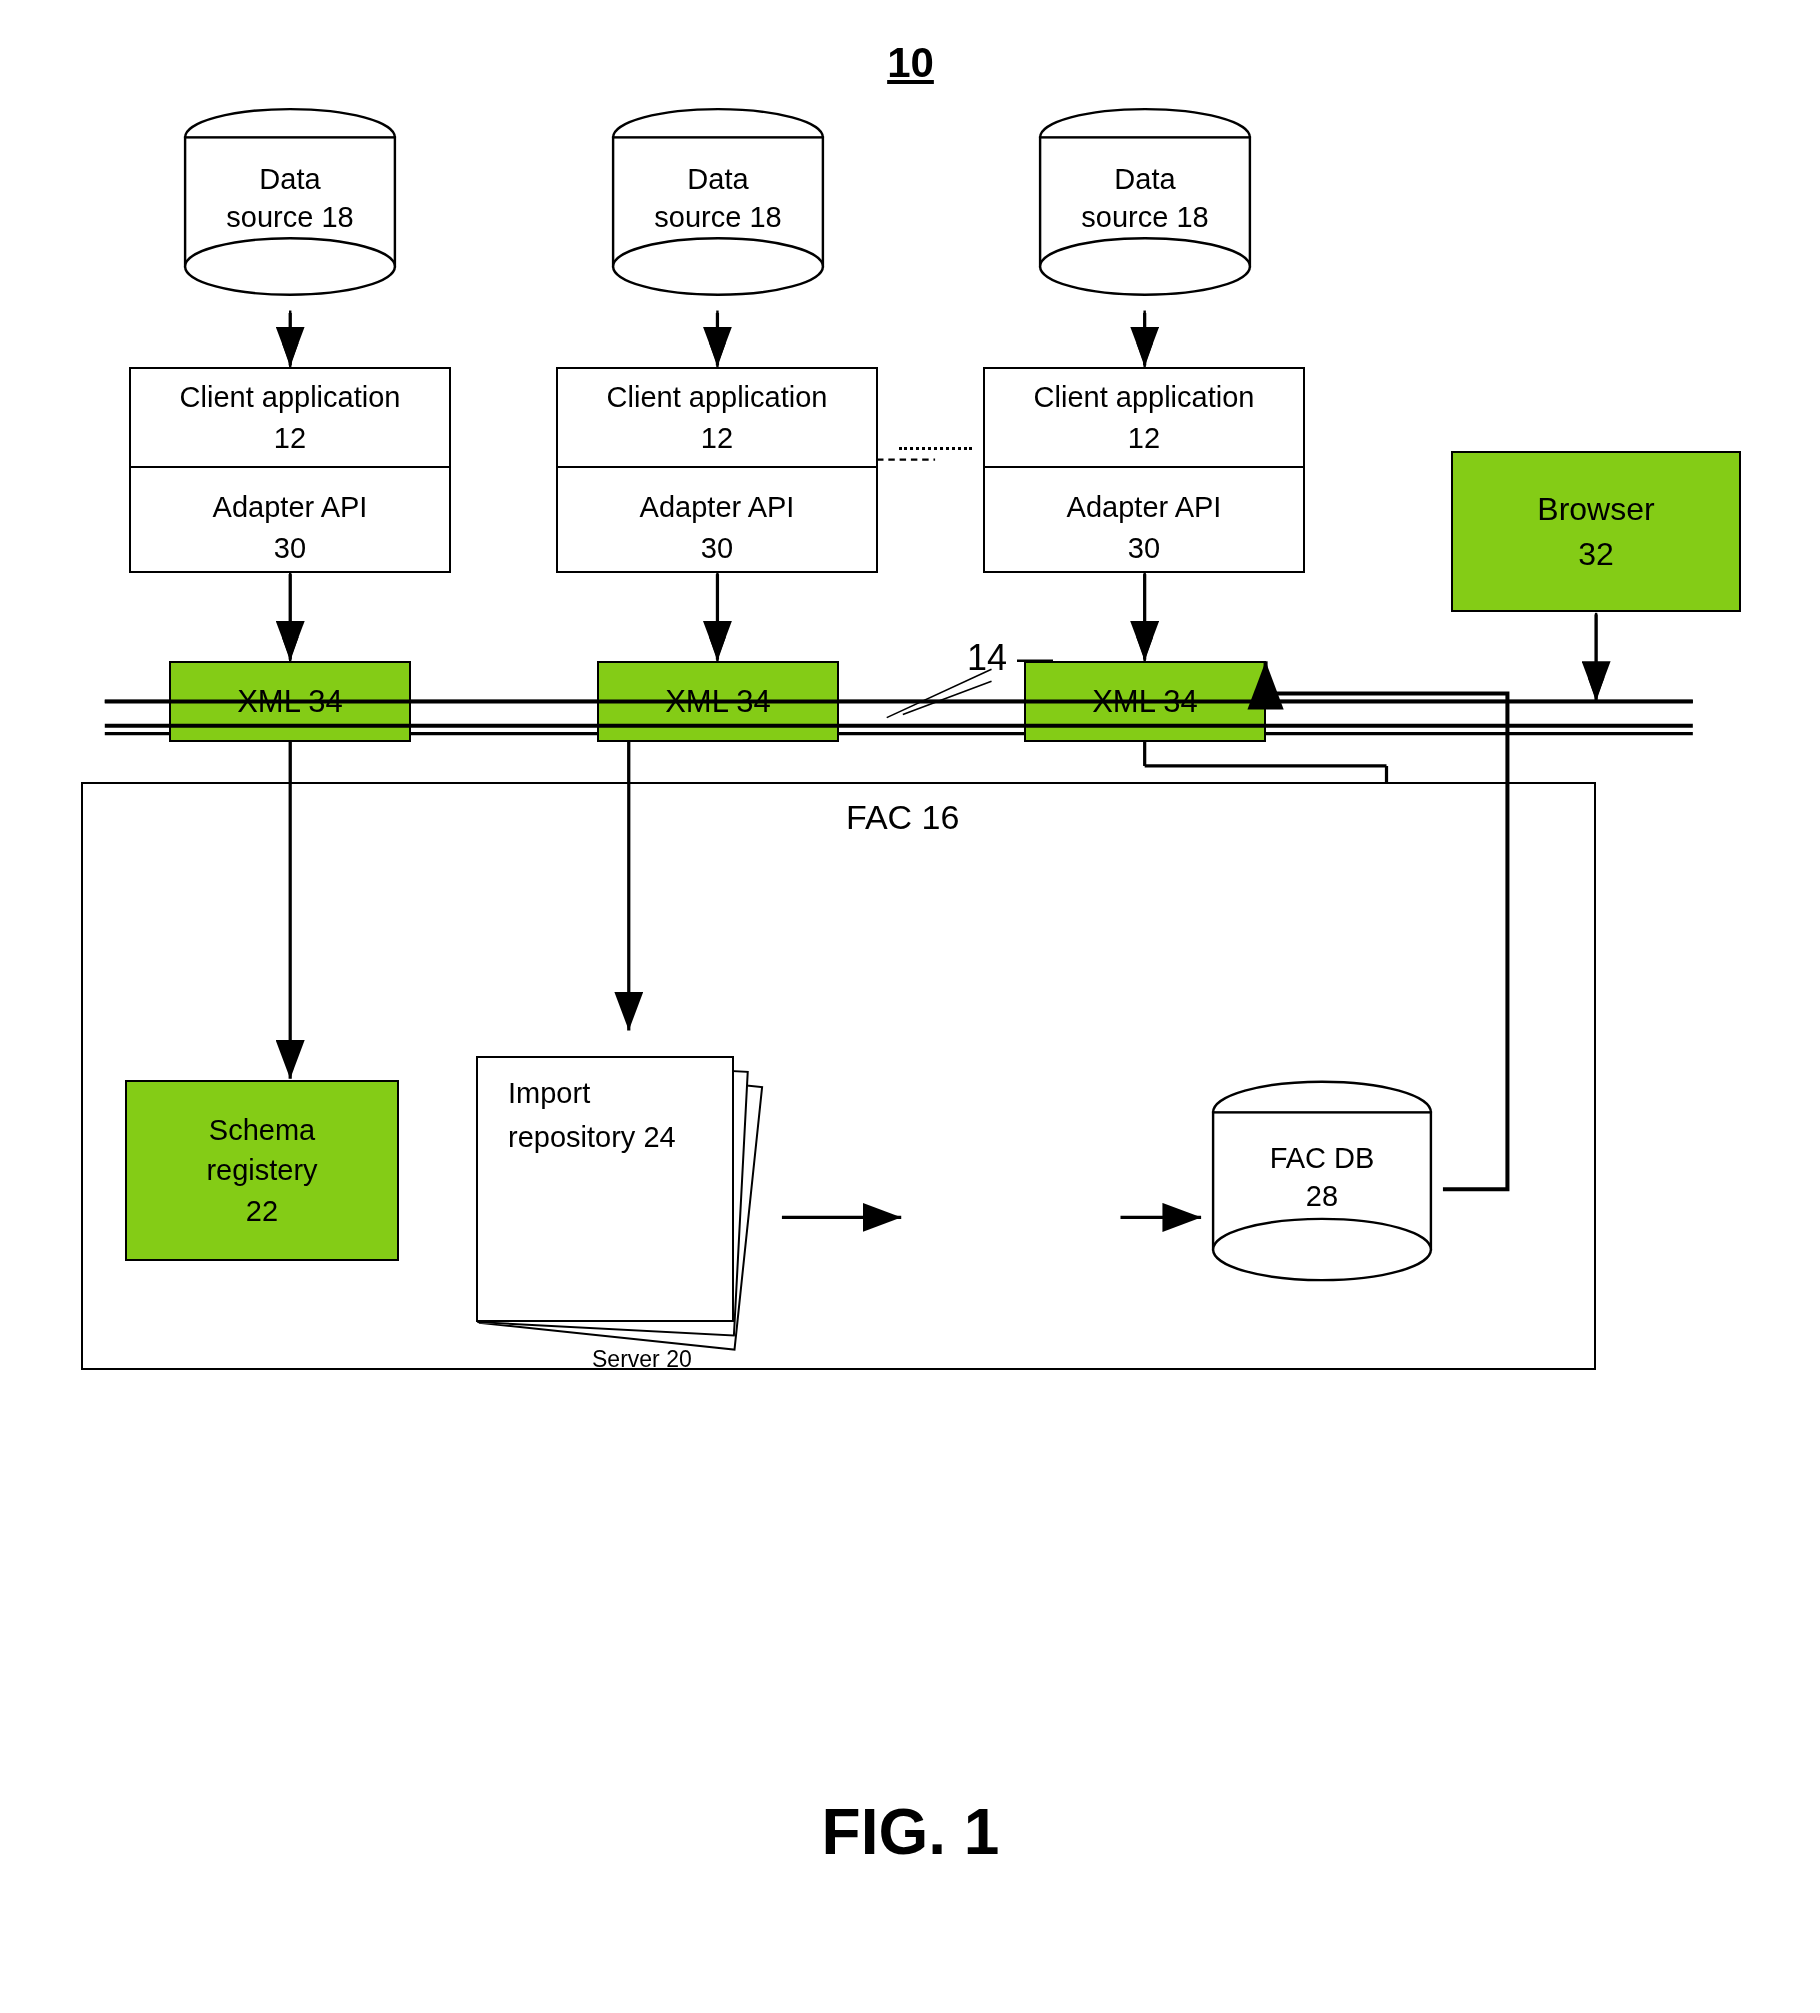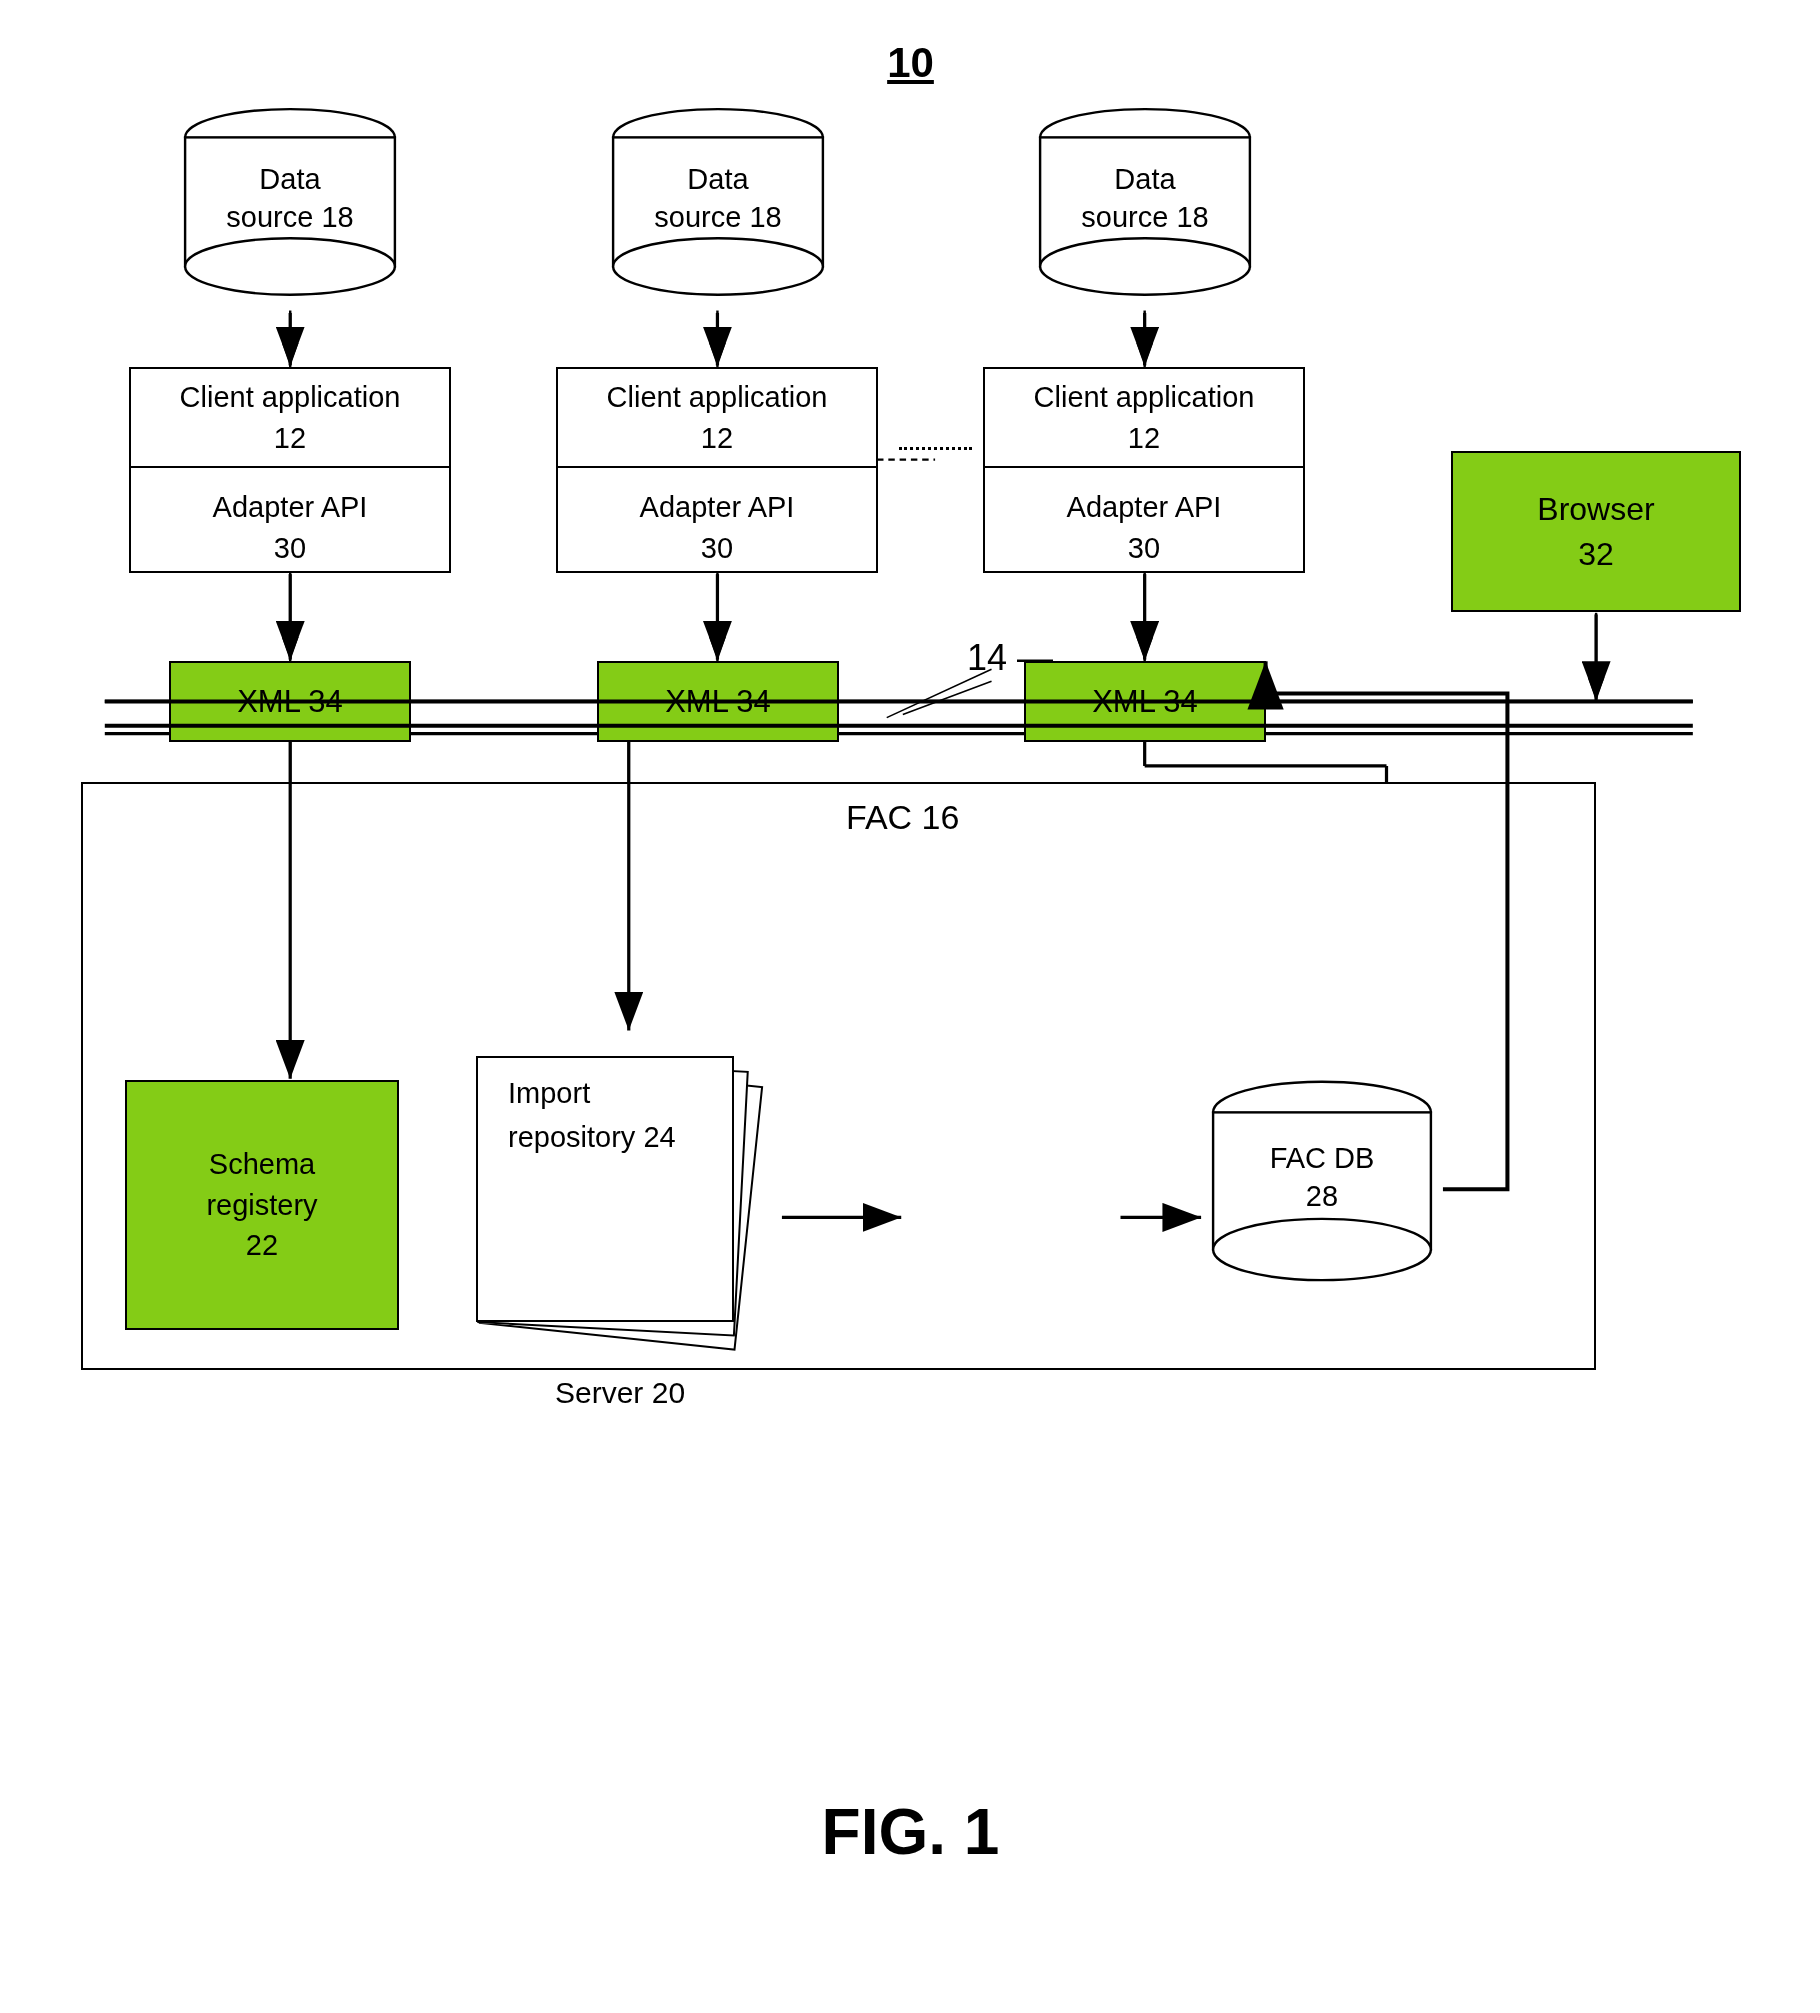--- a/index.html
+++ b/index.html
@@ -231,21 +231,21 @@
   <div class="box" style="left:1024px;top:661px;width:242px;height:81px;font-size:31px;">
     XML 34
   </div>
 
   <div style="position:absolute;top:637px;left:967px;font-size:36px;">14 —</div>
 
   <div class="server-box" style="left:81px;top:782px;width:1515px;height:588px;"></div>
 
   <div class="fac-label" style="top:798px;left:846px;font-size:34px;">FAC 16</div>
 
-  <div class="box" style="left:125px;top:1080px;width:274px;height:250px;font-size:29px;">
+  <div class="box" style="left:125px;top:1080px;width:274px;height:181px;font-size:29px;">
     Schema<br>registery<br>22
   </div>
 
   <div style="position:absolute;left:468px;top:1032px;width:322px;height:322px;">
 
     <div style="position:absolute;top:40px;left:24px;width:258px;height:266px;border:2.4px solid #000;background:#fff;transform:rotate(6deg);"></div>
     <div style="position:absolute;top:32px;left:16px;width:258px;height:266px;border:2.4px solid #000;background:#fff;transform:rotate(3deg);"></div>
     <div style="position:absolute;top:24px;left:8px;width:258px;height:266px;border:2.4px solid #000;background:#fff;transform:rotate(0deg);"></div>
     <div style="position:absolute;top:40px;left:40px;font-size:29px;line-height:1.5;text-align:left;width:242px;">Import<br>repository 24</div>
   </div>
@@ -253,21 +253,21 @@
 
   <div class="db-cylinder" style="left:1201px;top:1080px;width:242px;height:218px;">
     <svg width="242" height="218" viewBox="0 0 300 270">
       <ellipse cx="150" cy="40" rx="135" ry="38" fill="white" stroke="black" stroke-width="3"></ellipse>
       <rect x="15" y="40" width="270" height="170" fill="white" stroke="black" stroke-width="3"></rect>
       <ellipse cx="150" cy="210" rx="135" ry="38" fill="white" stroke="black" stroke-width="3"></ellipse>
     </svg>
     <div class="db-label" style="top:60px;left:0;right:0;">FAC DB<br>28</div>
   </div>
 
-  <div style="position:absolute;top:1346px;left:555px;font-size:30px;margin-top:30px;">Server 20</div>
+  <div style="position:absolute;top:1346px;left:592px;font-size:23px;">Server 20</div>
 
   <svg style="position:absolute;top:0;left:0;width:1821px;height:2014px;pointer-events:none;" viewBox="0 0 2259 2498" width="1821" height="2014">
     <defs>
       <marker id="ah2" markerWidth="12" markerHeight="9" refX="12" refY="4.5" orient="auto">
         <polygon points="0 0, 12 4.5, 0 9" fill="#000"></polygon>
       </marker>
       <marker id="ah3" markerWidth="12" markerHeight="9" refX="0" refY="4.5" orient="auto">
         <polygon points="12 0, 0 4.5, 12 9" fill="#000"></polygon>
       </marker>
     </defs>

